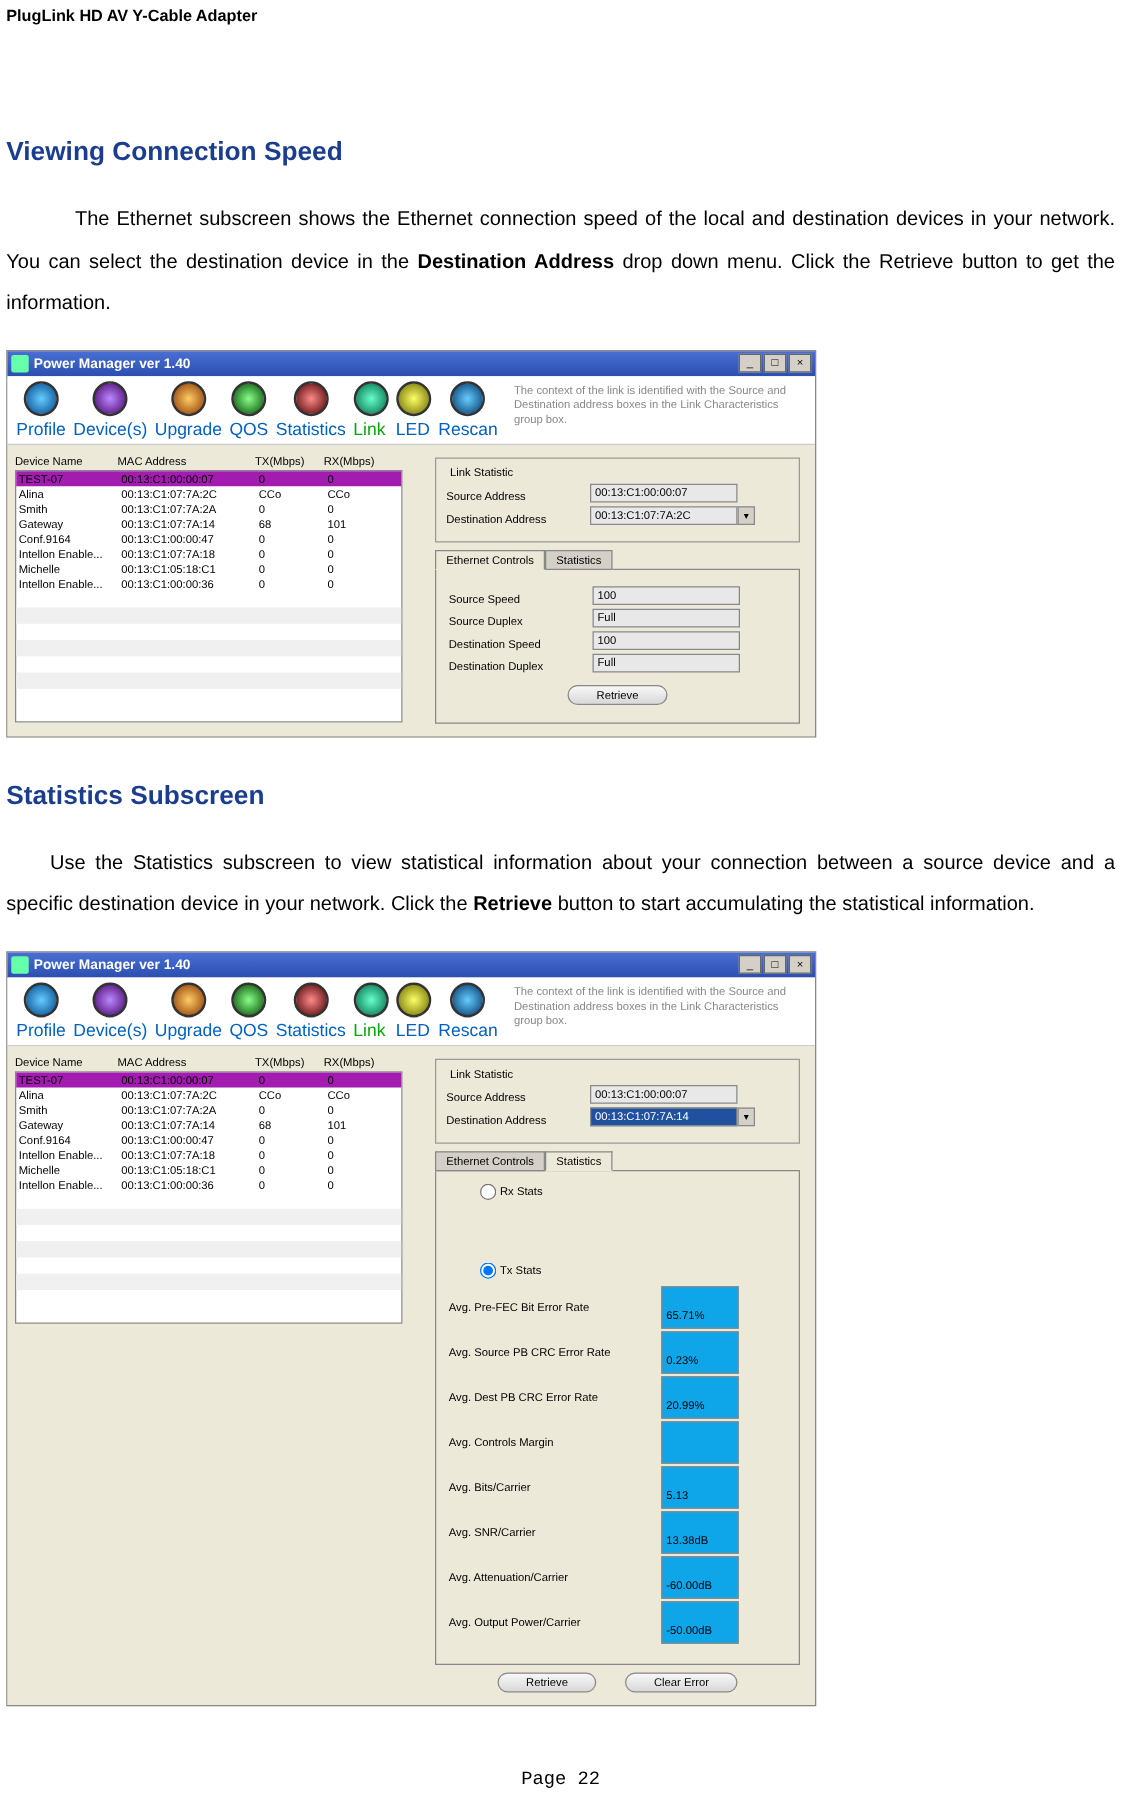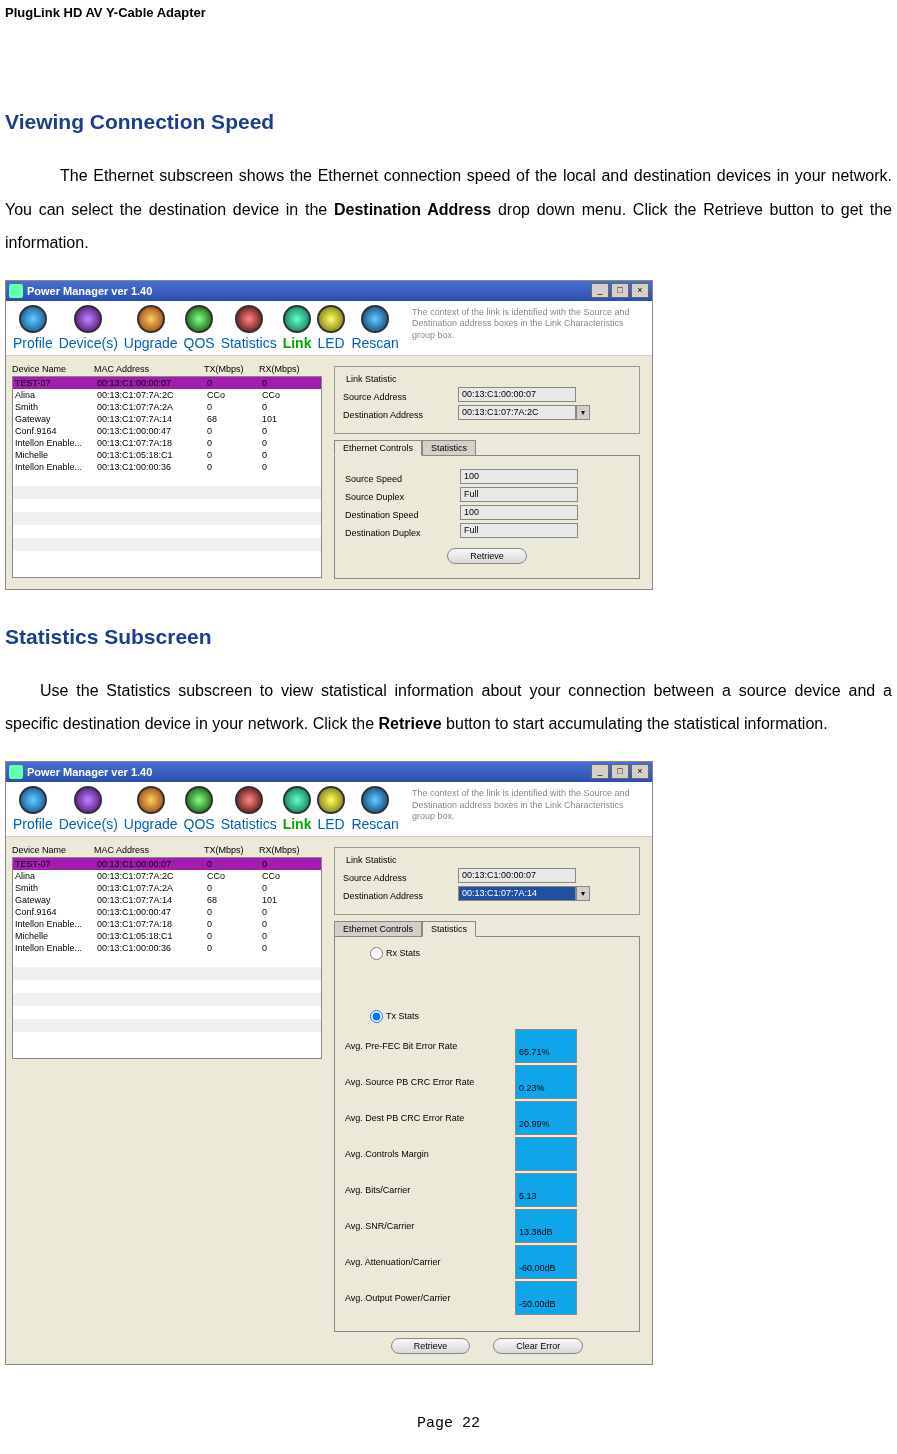--- a/index.html
+++ b/index.html
@@ -19,23 +19,23 @@
     .tool-item { padding: 0 3px; font-size: 14px; color: #0060c0; }
     .tool-icon { width: 28px; height: 28px; border-radius: 50%; margin: 0 auto 2px; border: 2px solid #333; }
     .tool-icon.profile { background: radial-gradient(circle, #6cf, #048); }
     .tool-icon.devices { background: radial-gradient(circle, #b8f, #406); }
     .tool-icon.upgrade { background: radial-gradient(circle, #fc6, #830); }
     .tool-icon.qos { background: radial-gradient(circle, #8f8, #040); }
     .tool-icon.stats { background: radial-gradient(circle, #f88, #400); }
     .tool-icon.link { background: radial-gradient(circle, #6fc, #064); }
     .tool-icon.led { background: radial-gradient(circle, #ff6, #660); }
     .tool-icon.rescan { background: radial-gradient(circle, #6cf, #036); }
-    .tool-link { color: #0a0; font-weight: bold; }
+    .tool-link { color: #0a0; }
     .context-text { font-size: 9px; color: #888; line-height: 1.3; padding: 2px 4px 0 10px; flex: 1; }
-    .main-area { display: flex; background: #ece9d8; padding: 6px; gap: 6px; }
+    .main-area { display: flex; background: #ece9d8; padding: 6px; gap: 20px; }
     .left-panel { width: 310px; }
     .dev-header { display: flex; font-size: 9px; padding: 2px 0; }
     .col-name { width: 82px; }
     .col-mac { width: 110px; }
     .col-tx { width: 55px; }
     .col-rx { width: 55px; }
     .tbl-body { background: #fff; border: 1px solid #888; height: 202px; }
     .tbl-row { display: flex; font-size: 9px; padding: 1px 2px; }
     .tbl-row.sel { background: #a21caf; }
     .tbl-row.alt { background: #f0f0f0; }

